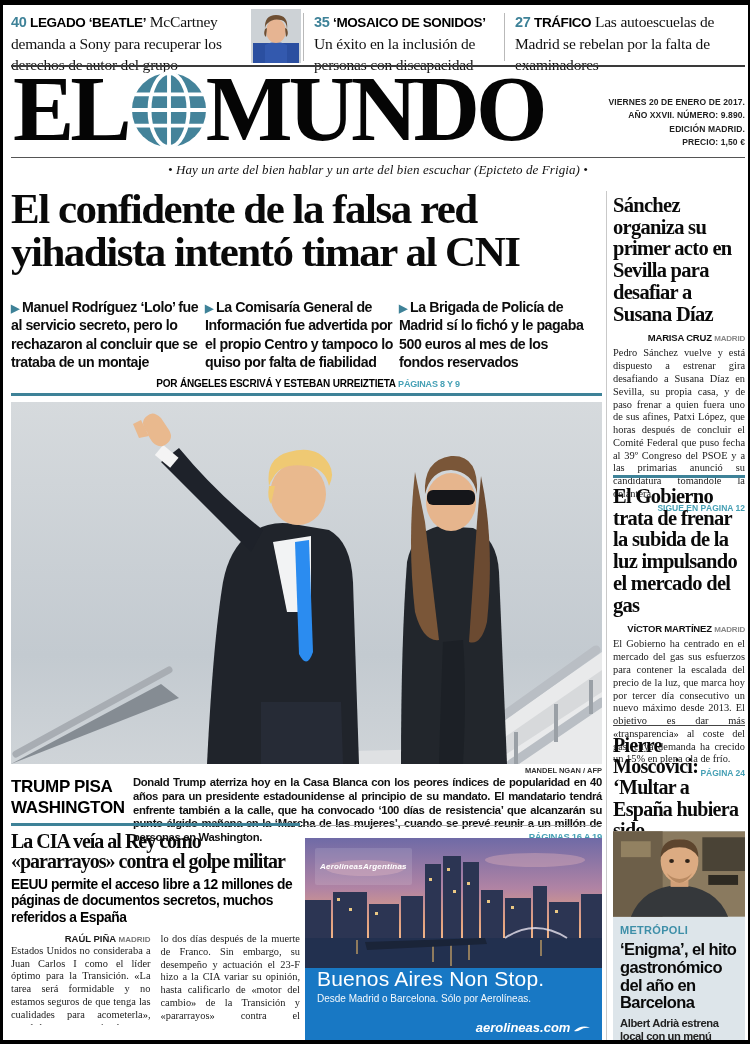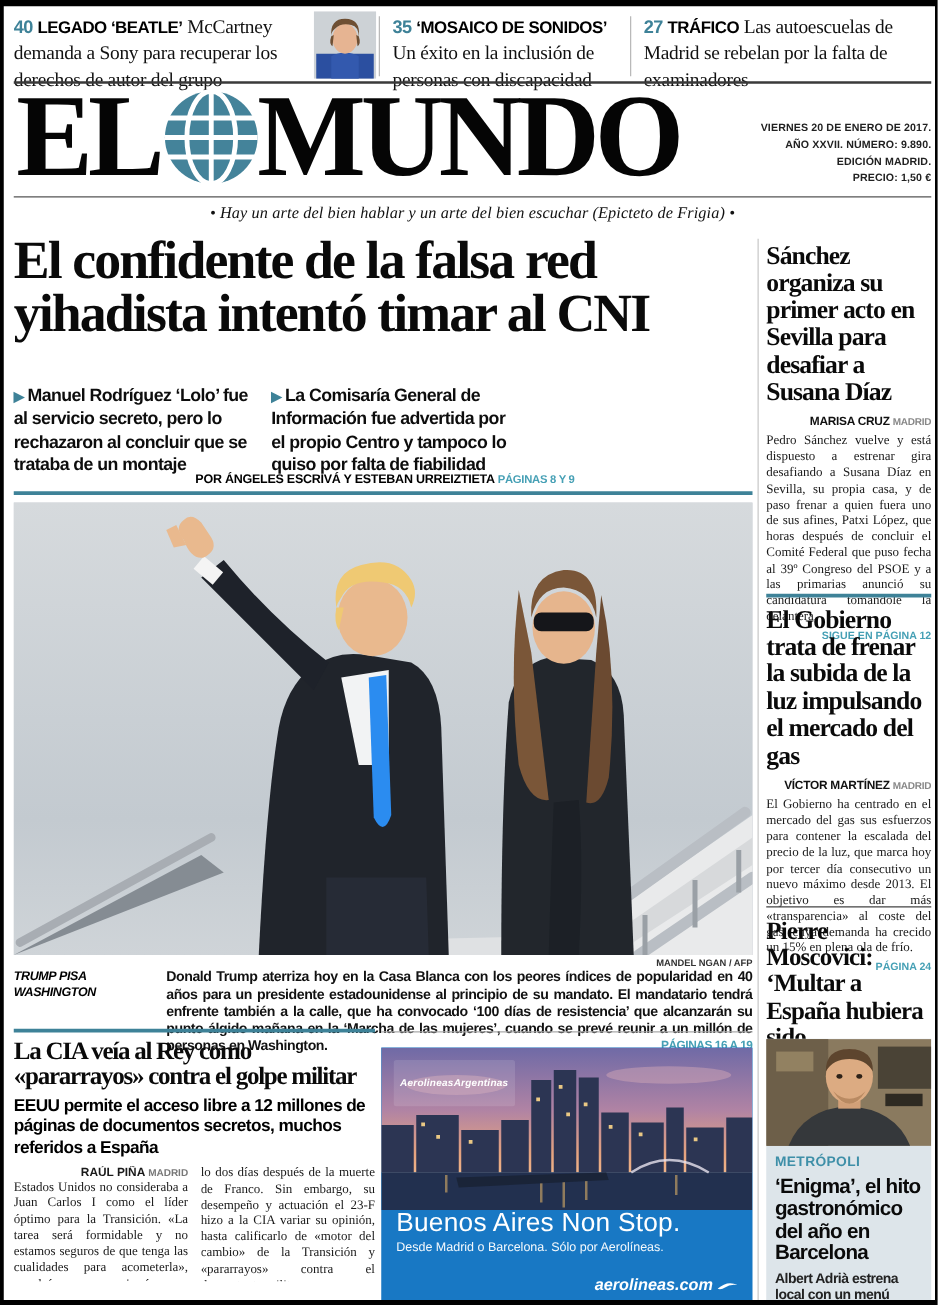--- a/index.html
+++ b/index.html
@@ -34,36 +34,36 @@
   .logo .word { font-family:"Liberation Serif",serif; font-weight:bold; font-size:92px; line-height:86px; letter-spacing:-4px; transform:scaleY(1.02); color:#050505; }
   .logo .globe { width:78px; height:78px; margin:4px -2px 0 2px; }
   .mast-info { position:absolute; right:0; bottom:6px; text-align:right;
     font-family:"Liberation Sans",sans-serif; font-weight:bold; font-size:8.5px; line-height:1.55; color:#222; letter-spacing:0.1px; }
   .motto { position:absolute; top:157px; left:0; width:750px; text-align:center;
     font-style:italic; font-size:13px; color:#111; letter-spacing:0.1px; }
 
   
   .lead-headline { position:absolute; top:183px; left:8px; width:594px;
     font-weight:bold; font-size:43px; line-height:0.99; letter-spacing:-1.5px; color:#0a0a0a; }
-  .bullets { position:absolute; top:303px; left:8px; width:594px; display:flex; gap:12px; }
+  .bullets { position:absolute; top:293px; left:8px; width:594px; display:flex; }
   .bullet { width:194px; font-family:"Liberation Sans",sans-serif; font-weight:bold;
     font-size:14.2px; line-height:1.3; letter-spacing:-0.45px; color:#0d0d0d; }
   .bullet .arrow { color:#3e8298; font-size:11px; margin-right:3px; }
   .lead-byline { position:absolute; top:373px; left:8px; width:594px; text-align:center;
     font-family:"Liberation Sans",sans-serif; font-weight:bold; font-size:10px; letter-spacing:-0.2px; color:#000; }
   .lead-byline .pg { color:#46a0b5; font-size:9px; }
   .rule-lead { position:absolute; top:388px; left:8px; width:591px; height:3px; background:#3e8298; }
 
   
   .main-photo { position:absolute; top:397px; left:8px; width:591px; height:362px; background:#c9ced3; }
   .photo-credit { position:absolute; top:761px; left:8px; width:591px; text-align:right;
     font-family:"Liberation Sans",sans-serif; font-weight:bold; font-size:7.5px; color:#333; }
   .caption-row { position:absolute; top:771px; left:8px; width:591px; display:flex; }
   .cap-kicker { width:122px; font-family:"Liberation Sans",sans-serif; font-weight:bold;
-    font-size:10px; line-height:1.25; letter-spacing:-0.3px; color:#000;font-style:italic; }
+    font-size:17px; line-height:1.25; letter-spacing:-0.3px; color:#000; }
   .cap-text { flex:1; text-align:justify; font-family:"Liberation Sans",sans-serif; font-weight:bold;
     font-size:11.3px; line-height:1.22; letter-spacing:-0.35px; color:#111; }
   .cap-text .pg { float:right; color:#46a0b5; font-size:9.5px; margin-left:6px; }
 
   
   .cia { position:absolute; top:818px; left:8px; width:289px; }
   .cia .toprule { height:3px; background:#3e8298; margin-bottom:5px; }
   .cia-headline { font-weight:bold; font-size:20px; line-height:1.0; letter-spacing:-1px; color:#0a0a0a; }
   .cia-deck { margin-top:6px; font-family:"Liberation Sans",sans-serif; font-weight:bold;
     font-size:13.8px; line-height:1.18; letter-spacing:-0.45px; color:#000; }
@@ -179,20 +179,23 @@
   <div class="hrule rule-mast"></div>
   <div class="motto">• Hay un arte del bien hablar y un arte del bien escuchar (Epicteto de Frigia) •</div>
 
   <h1 class="lead-headline">El confidente de la falsa red yihadista intentó timar al CNI</h1>
   <div class="bullets">
     <div class="bullet">
       <span class="arrow">▶</span><span>Manuel Rodríguez ‘Lolo’ fue al servicio secreto, pero lo rechazaron al concluir que se trataba de un montaje</span>
     </div>
     <div class="bullet">
       <span class="arrow">▶</span><span>La Comisaría General de Información fue advertida por el propio Centro y tampoco lo quiso por falta de fiabilidad</span>
+    </div>
+    <div class="bullet">
+      <span class="arrow">▶</span><span>La Brigada de Policía de Madrid sí lo fichó y le pagaba 500 euros al mes de los fondos reservados</span>
     </div>
   </div>
   <div class="lead-byline">
     <span>POR ÁNGELES ESCRIVÁ Y ESTEBAN URREIZTIETA</span>
     <span class="pg">PÁGINAS 8 Y 9</span>
   </div>
   <div class="rule-lead"></div>
 
   <svg class="main-photo" viewBox="0 0 591 362">
     <defs>

